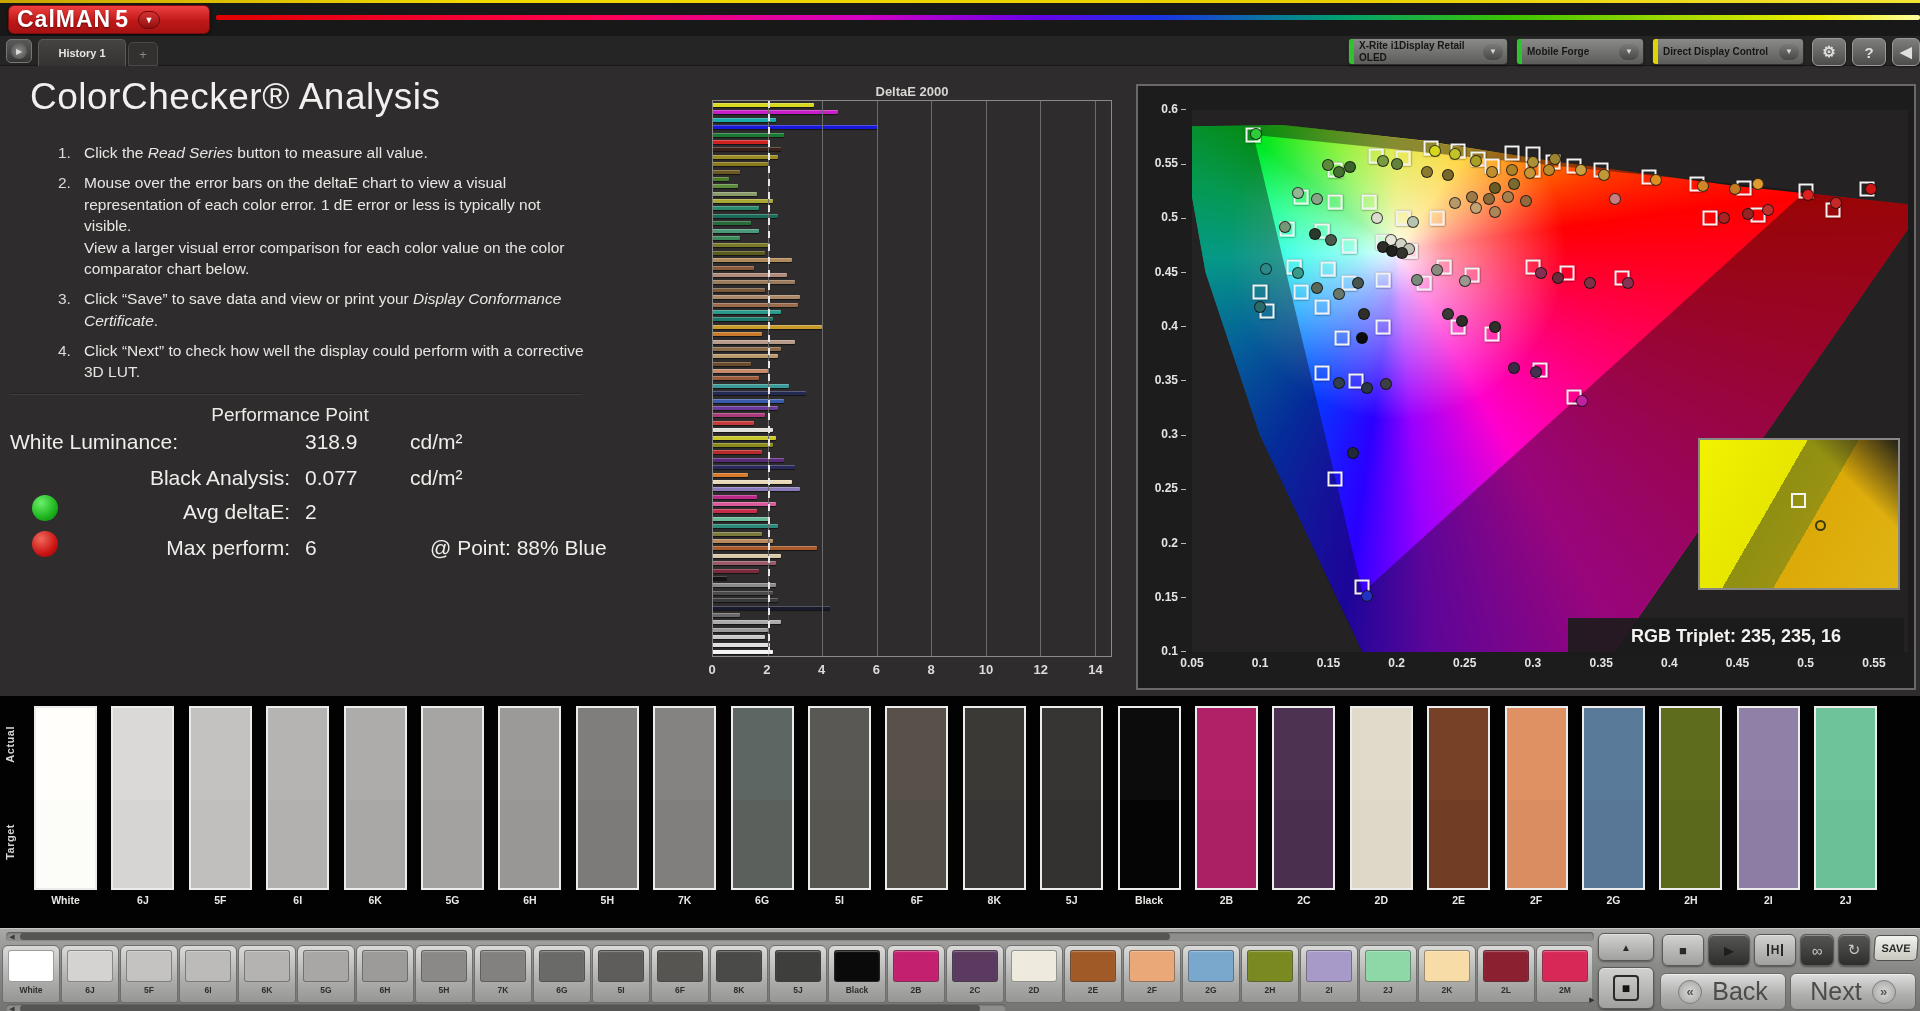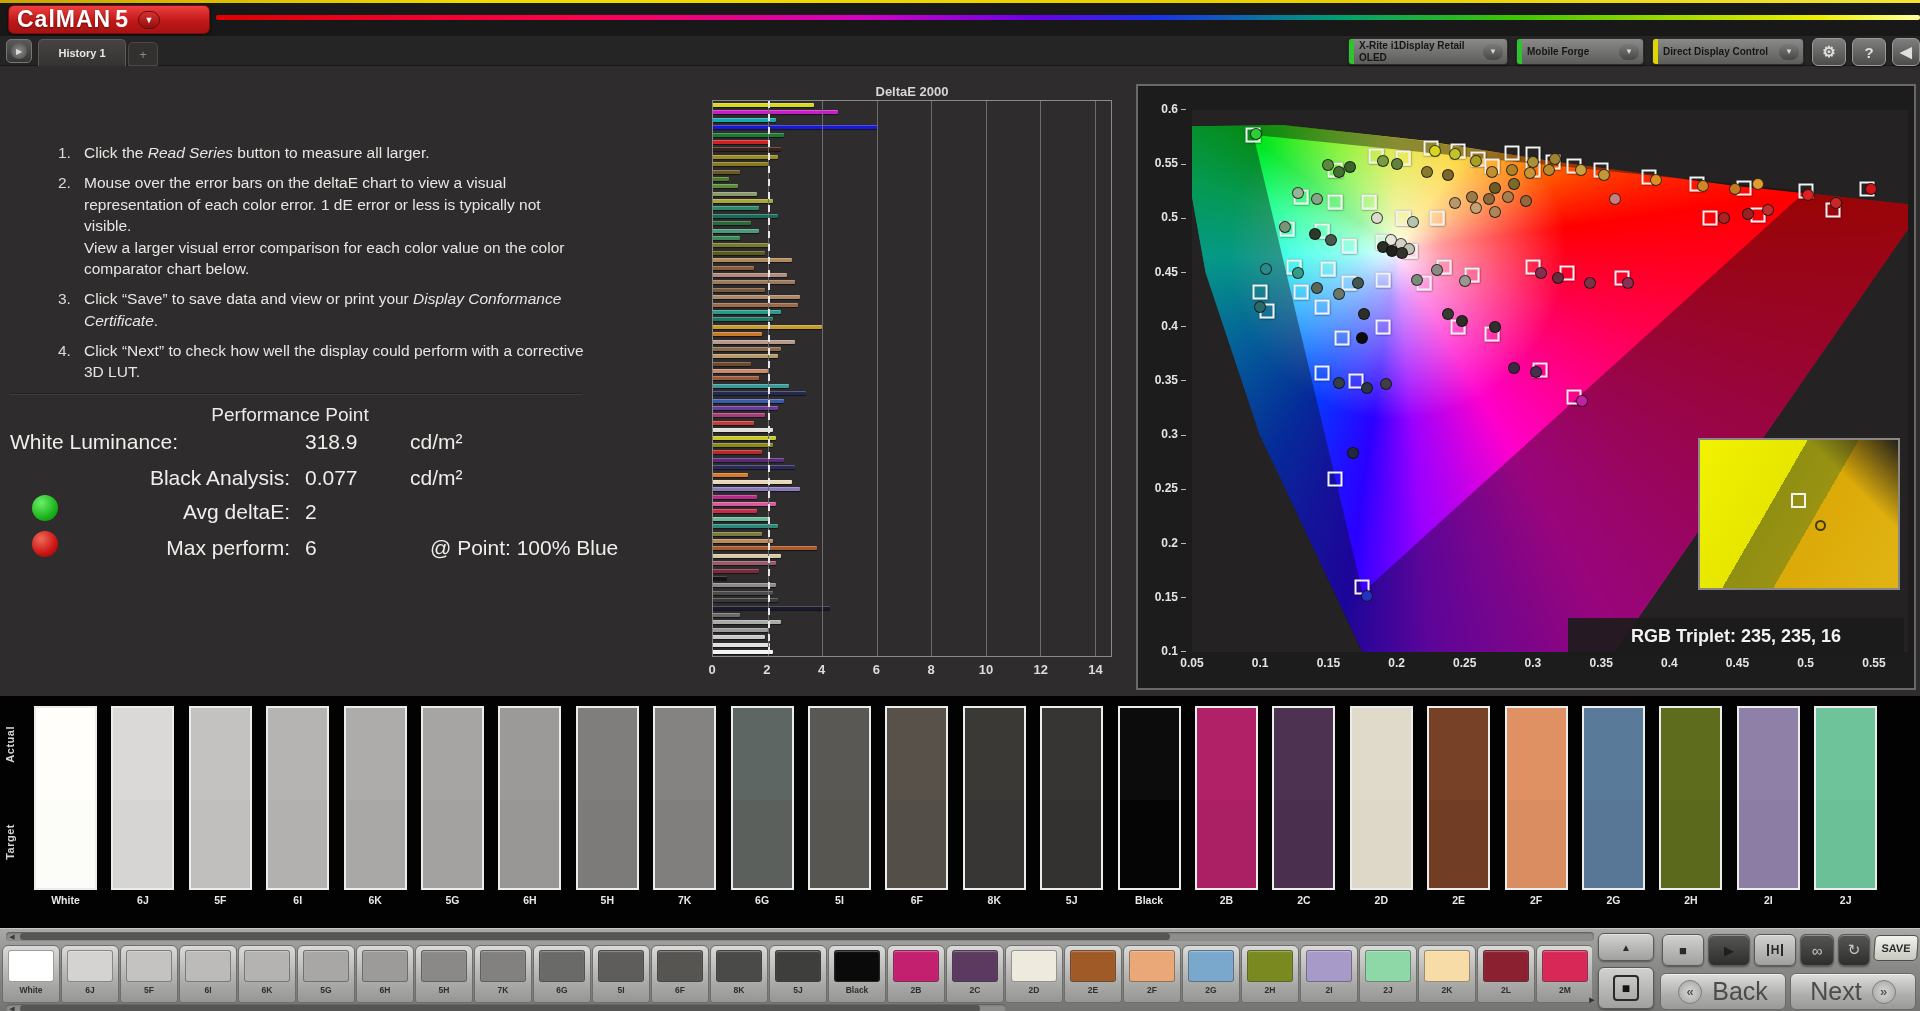--- a/index.html
+++ b/index.html
@@ -191,24 +191,25 @@
         <span>⚙</span>
       </div>
     <div class="sq-btn" style="left:1852px;">
         <span>?</span>
       </div>
     <div class="sq-btn" style="left:1892px;width:28px;">
         <span>◀</span>
       </div>
   </div>
 
+  <div class="page-title">ColorChecker® Analysis</div>
   <div class="instructions" id="instructions">
       <div class="instr">
         <span class="num">1.</span>
-        <span class="txt"><span>Click the </span><i>Read Series</i><span> button to measure all larger.</span></span>
+        <span class="txt"><span>Click the </span><i>Read Series</i><span> button to measure all value.</span></span>
       </div>
       <div class="instr">
         <span class="num">2.</span>
         <span class="txt"><span>Mouse over the error bars on the deltaE chart to view a visual representation of each color error. 1 dE error or less is typically not visible.
 View a larger visual error comparison for each color value on the color comparator chart below.</span></span>
       </div>
       <div class="instr">
         <span class="num">3.</span>
         <span class="txt"><span>Click “Save” to save data and view or print your </span><i>Display Conformance Certificate</i><span>.</span></span>
       </div>
@@ -232,21 +233,21 @@
   </div>
   <div class="perf-dot dot-green" style="top:495px;left:32px;"></div>
   <div class="perf-row" style="top:500px;left:10px;">
     <span style="position:absolute;left:0;width:280px;text-align:right;">Avg deltaE:</span>
     <span style="position:absolute;left:295px;">2</span>
   </div>
   <div class="perf-dot dot-red" style="top:531px;left:32px;"></div>
   <div class="perf-row" style="top:536px;left:10px;">
     <span style="position:absolute;left:0;width:280px;text-align:right;">Max perform:</span>
     <span style="position:absolute;left:295px;">6</span>
-    <span style="position:absolute;left:420px;white-space:nowrap;">@ Point: 100% Blue</span>
+    <span style="position:absolute;left:420px;white-space:nowrap;">@ Point: 88% Blue</span>
   </div>
 
   <div class="de-title">DeltaE 2000</div>
   <div class="de-plot" id="de-plot">
     <div class="de-bars" id="de-bars">
         <div class="de-bar" style="width: 25.3425%; background: rgb(216, 216, 30);"></div>
         <div class="de-bar" style="width: 31.5068%; background: rgb(200, 30, 200);"></div>
         <div class="de-bar" style="width: 15.7534%; background: rgb(24, 168, 168);"></div>
         <div class="de-bar" style="width: 41.0959%; background: rgb(24, 24, 216);"></div>
         <div class="de-bar" style="width: 17.8082%; background: rgb(26, 122, 51);"></div>

